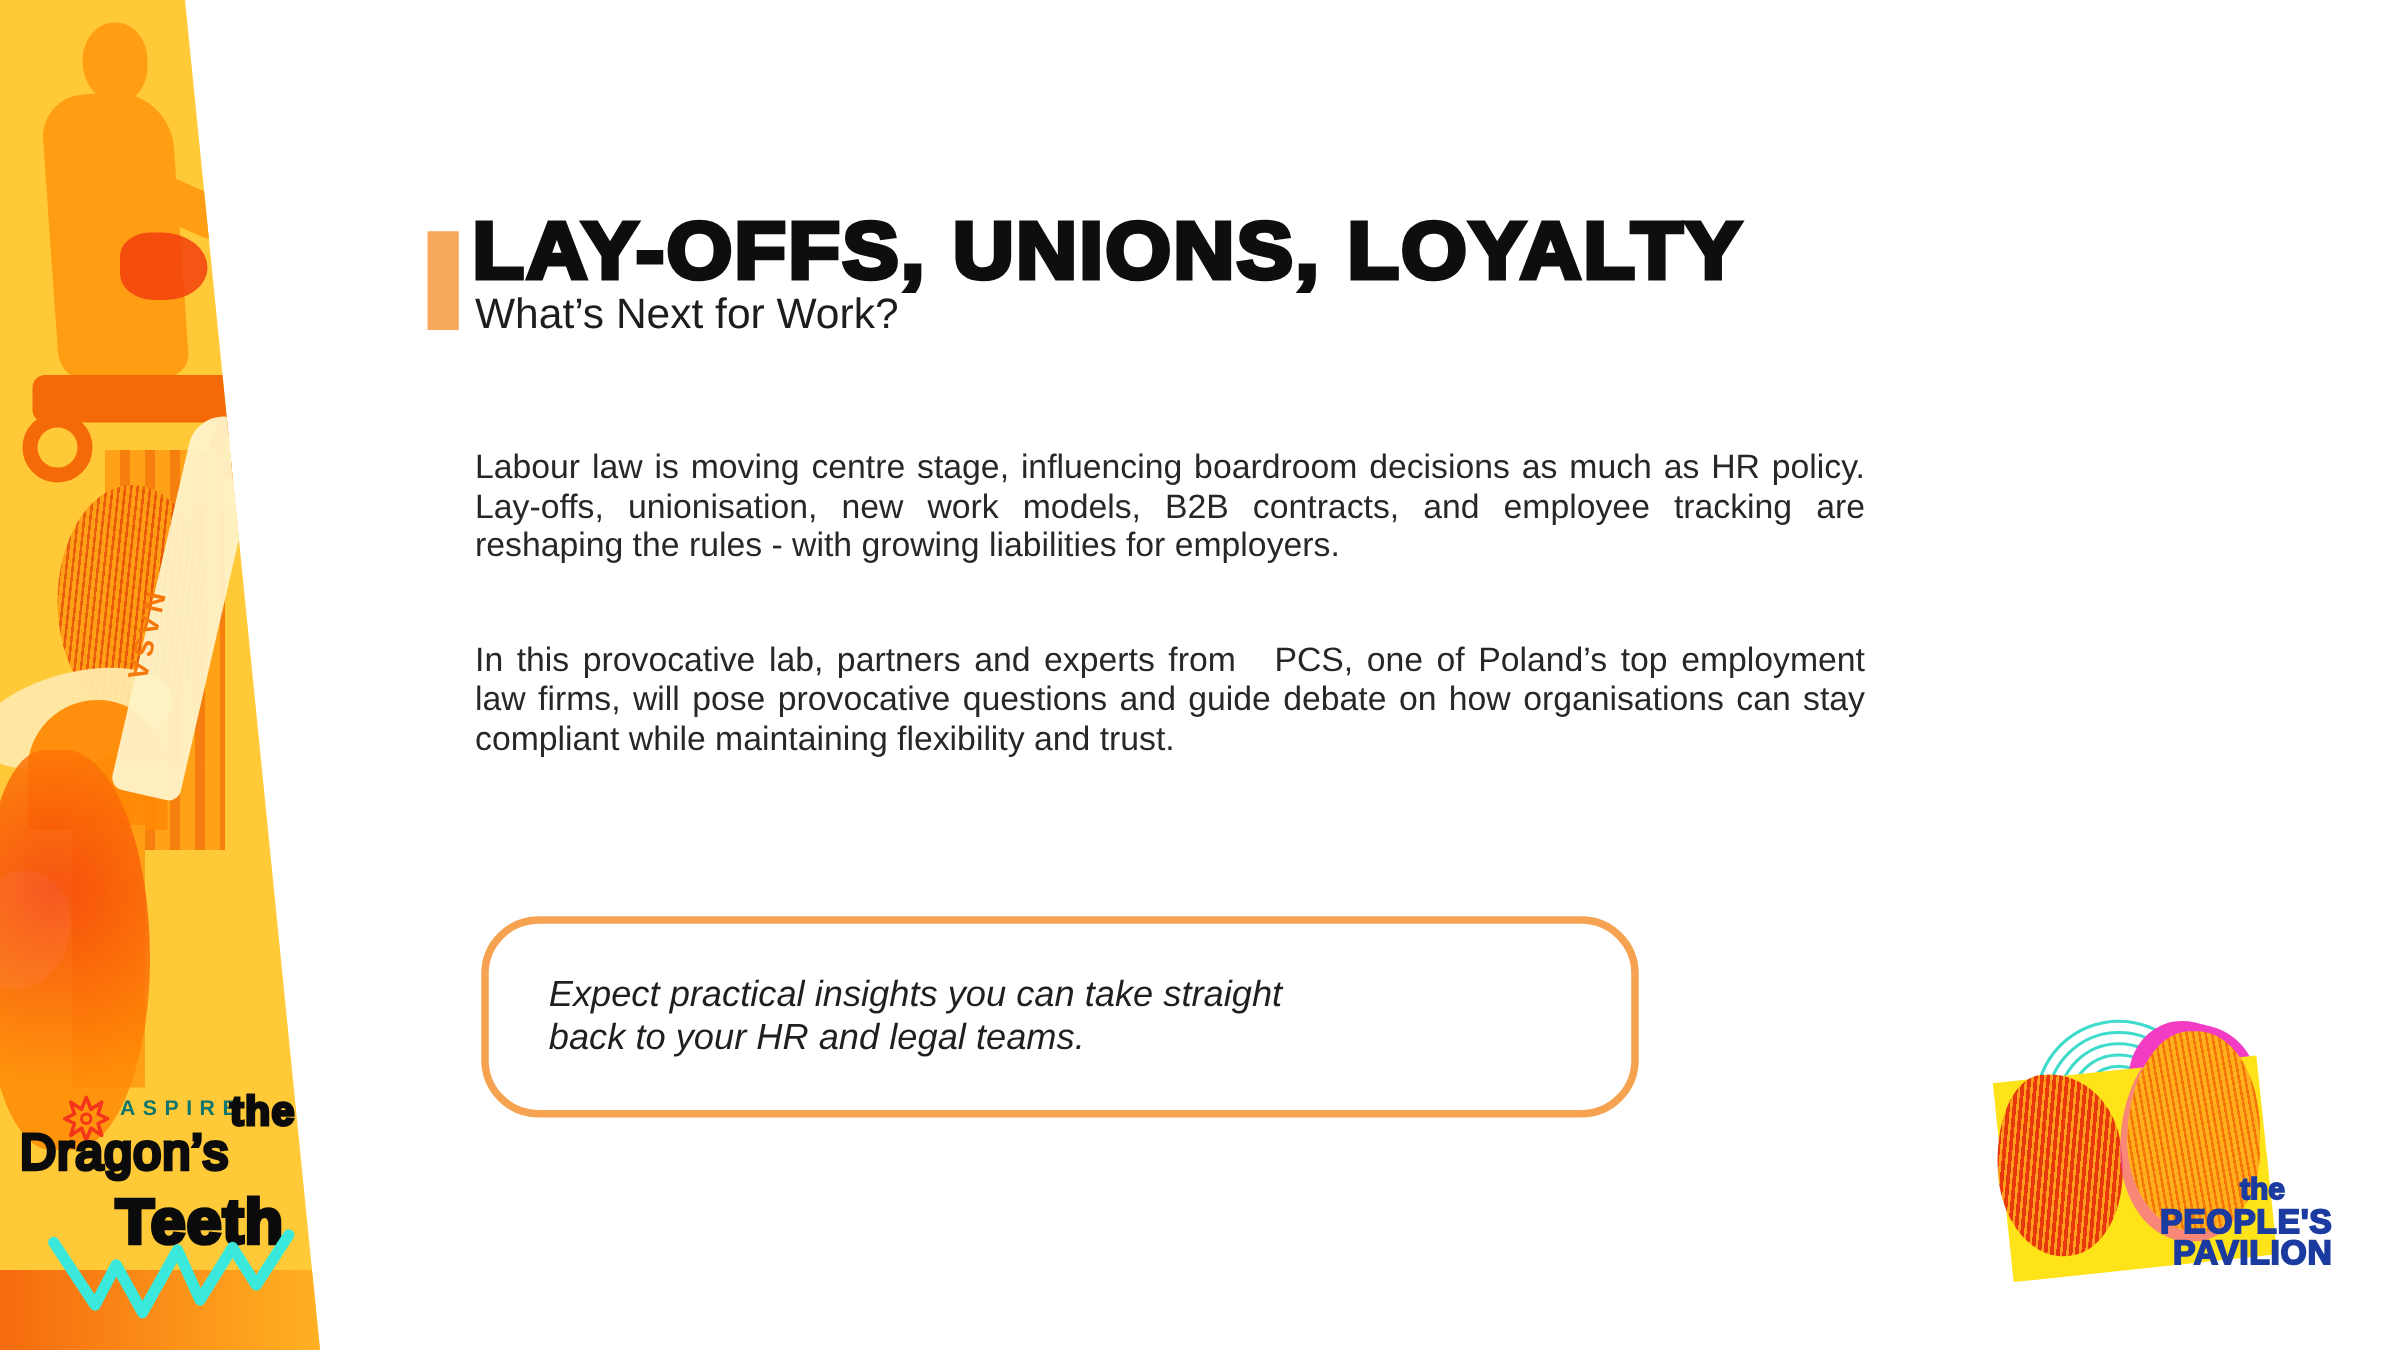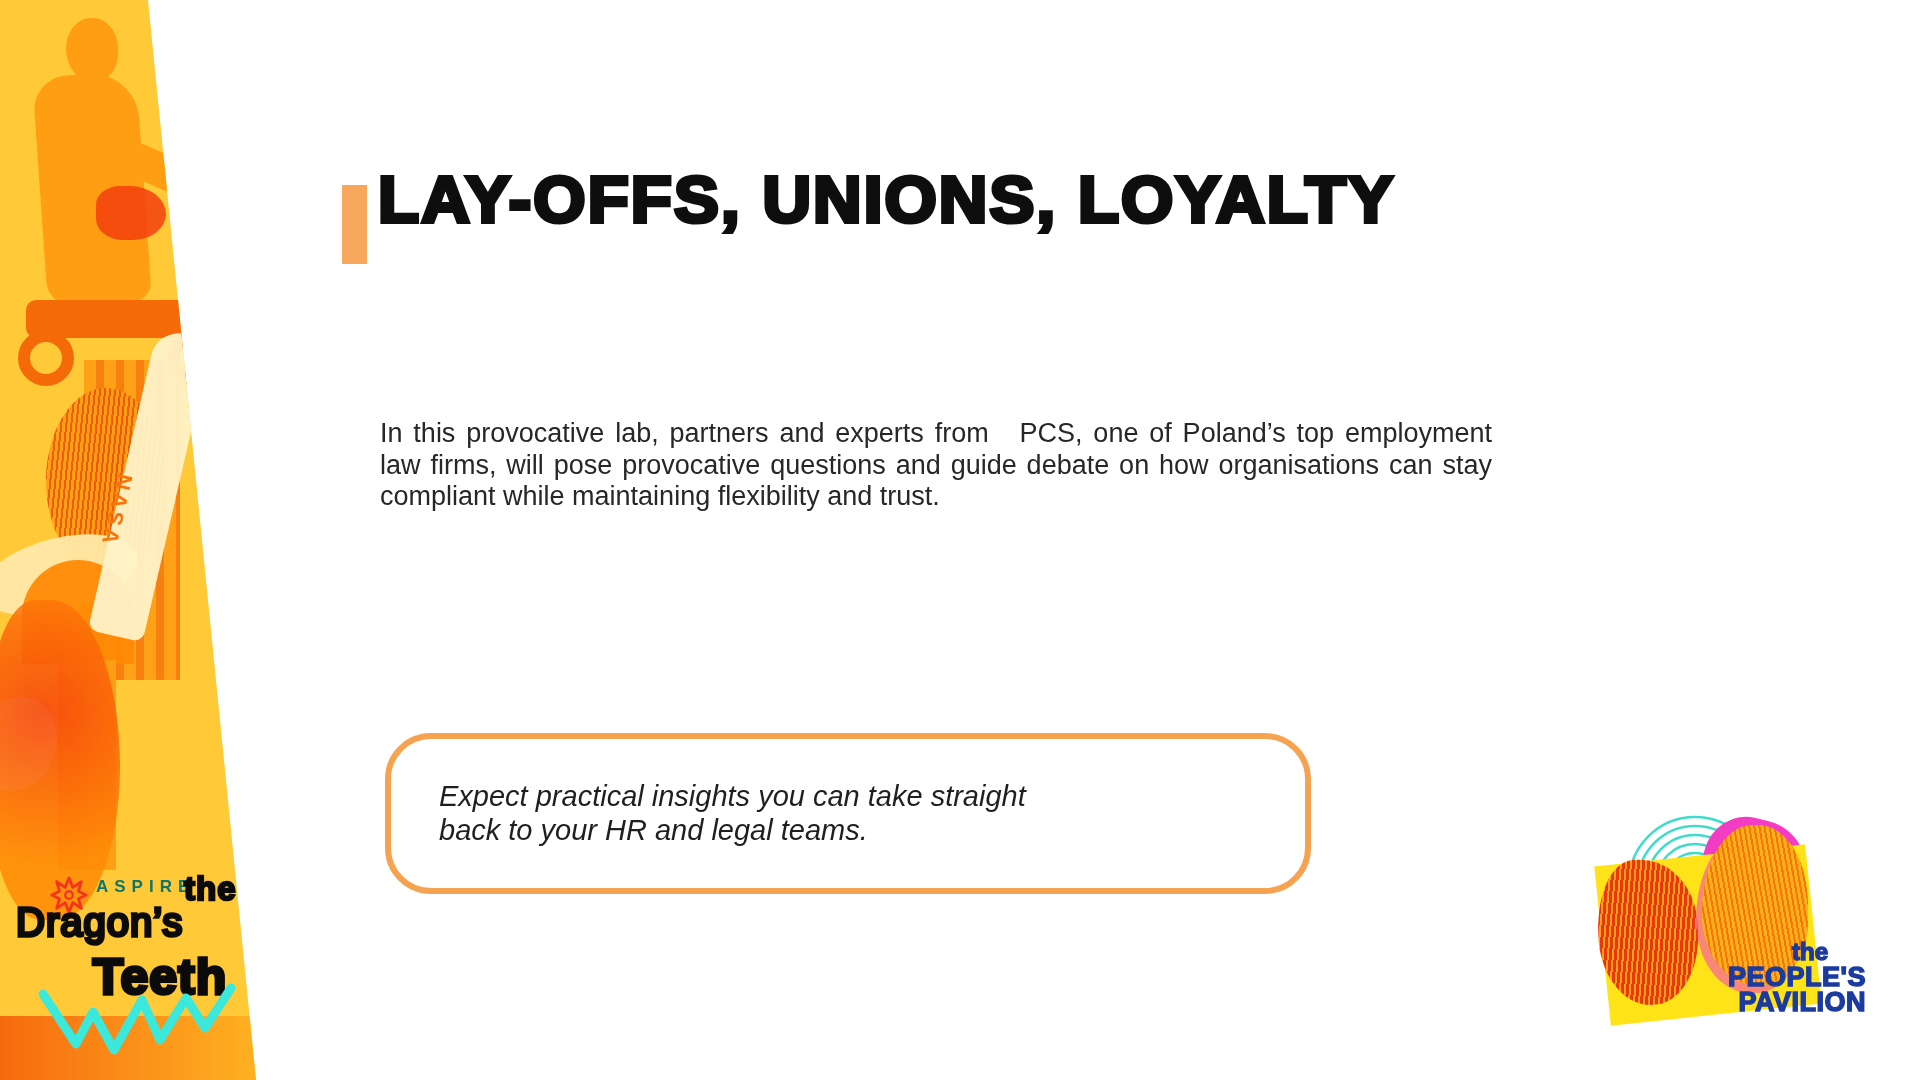--- a/index.html
+++ b/index.html
@@ -118,22 +118,24 @@
     <div class="deco dish-2"></div>
     <div class="deco rocket">
       <span class="nasa">NASA</span>
     </div>
     <div class="deco pen-blob"></div>
     <div class="deco sidebar-bottom"></div>
   </div>
 
   <div class="abs title-bar"></div>
   <h1 class="abs slide-title">LAY-OFFS, UNIONS, LOYALTY</h1>
+  <h2 class="abs slide-subtitle">What’s Next for Work?</h2>
 
   <div class="abs body-copy">
+    <p class="para-1">Labour law is moving centre stage, influencing boardroom decisions as much as HR policy. Lay-offs, unionisation, new work models, B2B contracts, and employee tracking are reshaping the rules - with growing liabilities for employers.</p>
     <p class="para-2"><span>In this provocative lab, partners and experts from </span><span class="bold">PCS</span><span>, one of Poland’s top employment law firms, will pose provocative questions and guide debate on how organisations can stay compliant while maintaining flexibility and trust.</span></p>
   </div>
 
   <div class="abs callout">
     <div class="callout-text">Expect practical insights you can take straight back to your HR and legal teams.</div>
   </div>
 
   <div class="abs dt-logo">
     <div class="dt-row">
       <svg class="dt-star" viewBox="0 0 40 40">

